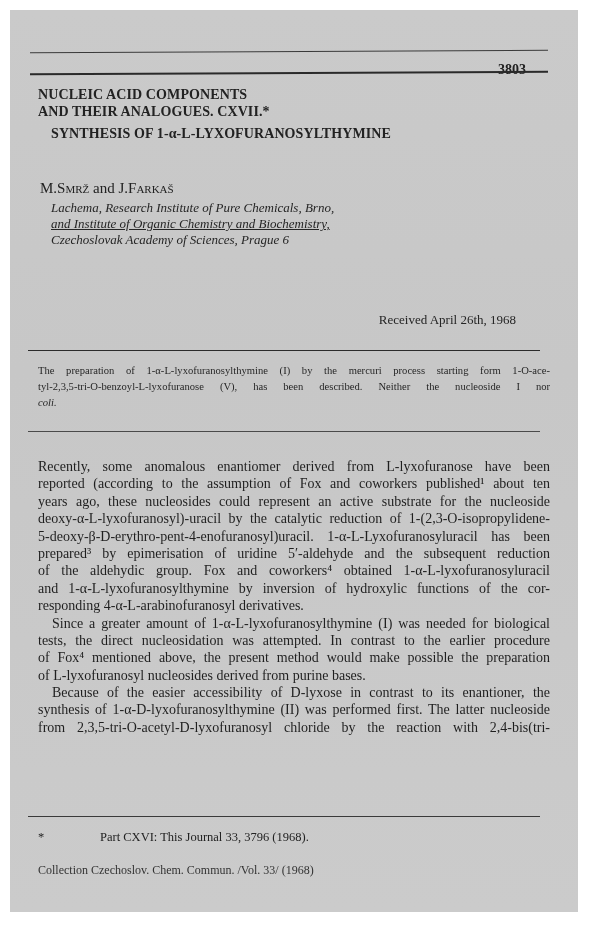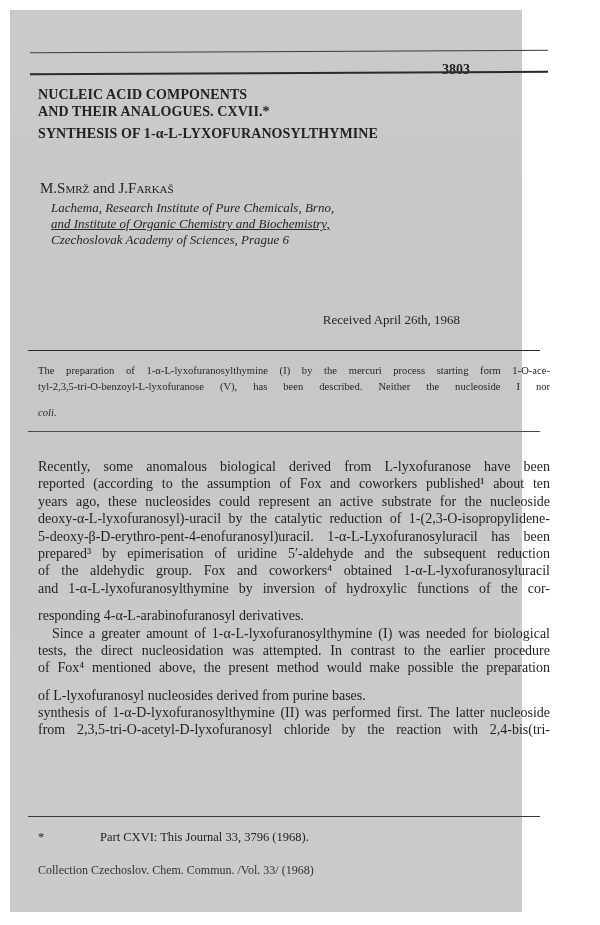--- a/index.html
+++ b/index.html
@@ -12,21 +12,21 @@
     height: 925px;
     position: relative;
     overflow: hidden;
     font-family: "Liberation Serif", "DejaVu Serif", serif;
     color: #1e1e1e;
   }
   .page {
     position: absolute;
     left: 10px;
     top: 10px;
-    width: 512px;
+    width: 568px;
     height: 902px;
     background: #c9c9c9;
     background-image: linear-gradient(180deg, #cacaca 0%, #c7c7c7 40%, #cbcbcb 100%);
   }
   .abs { position: absolute; }
   .rule {
     position: absolute;
     height: 0;
     border-top: 1px solid #3a3a3a;
   }
@@ -83,21 +83,21 @@
     line-height: 17.4px;
     color: #1f1f1f;
   }
   .line {
     display: block;
     white-space: nowrap;
     text-align: justify;
     text-align-last: justify;
     height: 17.4px;
   }
-  .line.last { text-align-last: left; margin-top: 10px; }
+  .line.last { text-align-last: left; }
   .line.indent { padding-left: 14px; }
   .abstract .line { height: 16.2px; }
   .footnote {
     left: 28px;
     top: 820px;
     font-size: 12.5px;
     color: #222;
     white-space: nowrap;
   }
   .footnote .star { display: inline-block; width: 62px; }
@@ -113,54 +113,55 @@
 <body>
 
 <div class="page">
 
   <div class="rule" style="left:20px; top:41px; width:518px; transform:rotate(-0.25deg);"></div>
   <div class="abs page-number">3803</div>
   <div class="rule thick" style="left:20px; top:62px; width:518px; transform:rotate(-0.25deg);"></div>
 
   <div class="abs title" style="top:77px;">NUCLEIC ACID COMPONENTS</div>
   <div class="abs title" style="top:94px;">AND THEIR ANALOGUES. CXVII.*</div>
-  <div class="abs title" style="top:116px;">SYNTHESIS OF 1-α-L-LYXOFURANOSYLTHYMINE</div>
+  <div class="abs title" style="top:116px;margin-left:13px;">SYNTHESIS OF 1-α-L-LYXOFURANOSYLTHYMINE</div>
 
   <div class="abs authors">
     <span>M.</span><span class="sc">Smrž</span><span> and </span><span>J.</span><span class="sc">Farkaš</span>
   </div>
 
   <div class="abs affil" style="top:190px;">Lachema, Research Institute of Pure Chemicals, Brno,</div>
   <div class="abs affil" style="top:206px;text-decoration:underline;">and Institute of Organic Chemistry and Biochemistry,</div>
   <div class="abs affil" style="top:222px;">Czechoslovak Academy of Sciences, Prague 6</div>
 
   <div class="abs received">Received April 26th, 1968</div>
 
   <div class="rule" style="left:18px; top:340px; width:512px; border-top:1.5px solid #2b2b2b;"></div>
   <div class="abs abstract">
     <span class="line">The preparation of 1-α-L-lyxofuranosylthymine (I) by the mercuri process starting form 1-O-ace-</span>
     <span class="line">tyl-2,3,5-tri-O-benzoyl-L-lyxofuranose (V), has been described. Neither the nucleoside I nor</span>
     <span class="line last" style="font-style:italic;">coli.</span>
   </div>
   <div class="rule" style="left:18px; top:421px; width:512px; border-top:1px solid #4a4a4a;"></div>
 
   <div class="abs body-text" style="top:448px;">
-    <span class="line">Recently, some anomalous biological derived from L-lyxofuranose have been</span>
+    <span class="line">Recently, some anomalous enantiomer derived from L-lyxofuranose have been</span>
     <span class="line">reported (according to the assumption of Fox and coworkers published¹ about ten</span>
     <span class="line">years ago, these nucleosides could represent an active substrate for the nucleoside</span>
     <span class="line">deoxy-α-L-lyxofuranosyl)-uracil by the catalytic reduction of 1-(2,3-O-isopropylidene-</span>
     <span class="line">5-deoxy-β-D-erythro-pent-4-enofuranosyl)uracil. 1-α-L-Lyxofuranosyluracil has been</span>
     <span class="line">prepared³ by epimerisation of uridine 5′-aldehyde and the subsequent reduction</span>
     <span class="line">of the aldehydic group. Fox and coworkers⁴ obtained 1-α-L-lyxofuranosyluracil</span>
     <span class="line">and 1-α-L-lyxofuranosylthymine by inversion of hydroxylic functions of the cor-</span>
     <span class="line last">responding 4-α-L-arabinofuranosyl derivatives.</span>
     <span class="line indent">Since a greater amount of 1-α-L-lyxofuranosylthymine (I) was needed for biological</span>
     <span class="line">tests, the direct nucleosidation was attempted. In contrast to the earlier procedure</span>
     <span class="line">of Fox⁴ mentioned above, the present method would make possible the preparation</span>
     <span class="line last">of L-lyxofuranosyl nucleosides derived from purine bases.</span>
+    <span class="line indent">Because of the easier accessibility of D-lyxose in contrast to its enantioner, the</span>
     <span class="line">synthesis of 1-α-D-lyxofuranosylthymine (II) was performed first. The latter nucleoside</span>
     <span class="line">from 2,3,5-tri-O-acetyl-D-lyxofuranosyl chloride by the reaction with 2,4-bis(tri-</span>
   </div>
 
   <div class="rule" style="left:18px; top:806px; width:512px; border-top:1.5px solid #3a3a3a;"></div>
   <div class="abs footnote">
     <span class="star">*</span><span>Part CXVI: This Journal 33, 3796 (1968).</span>
   </div>
 
   <div class="abs journal">Collection Czechoslov. Chem. Commun. /Vol. 33/ (1968)</div>

